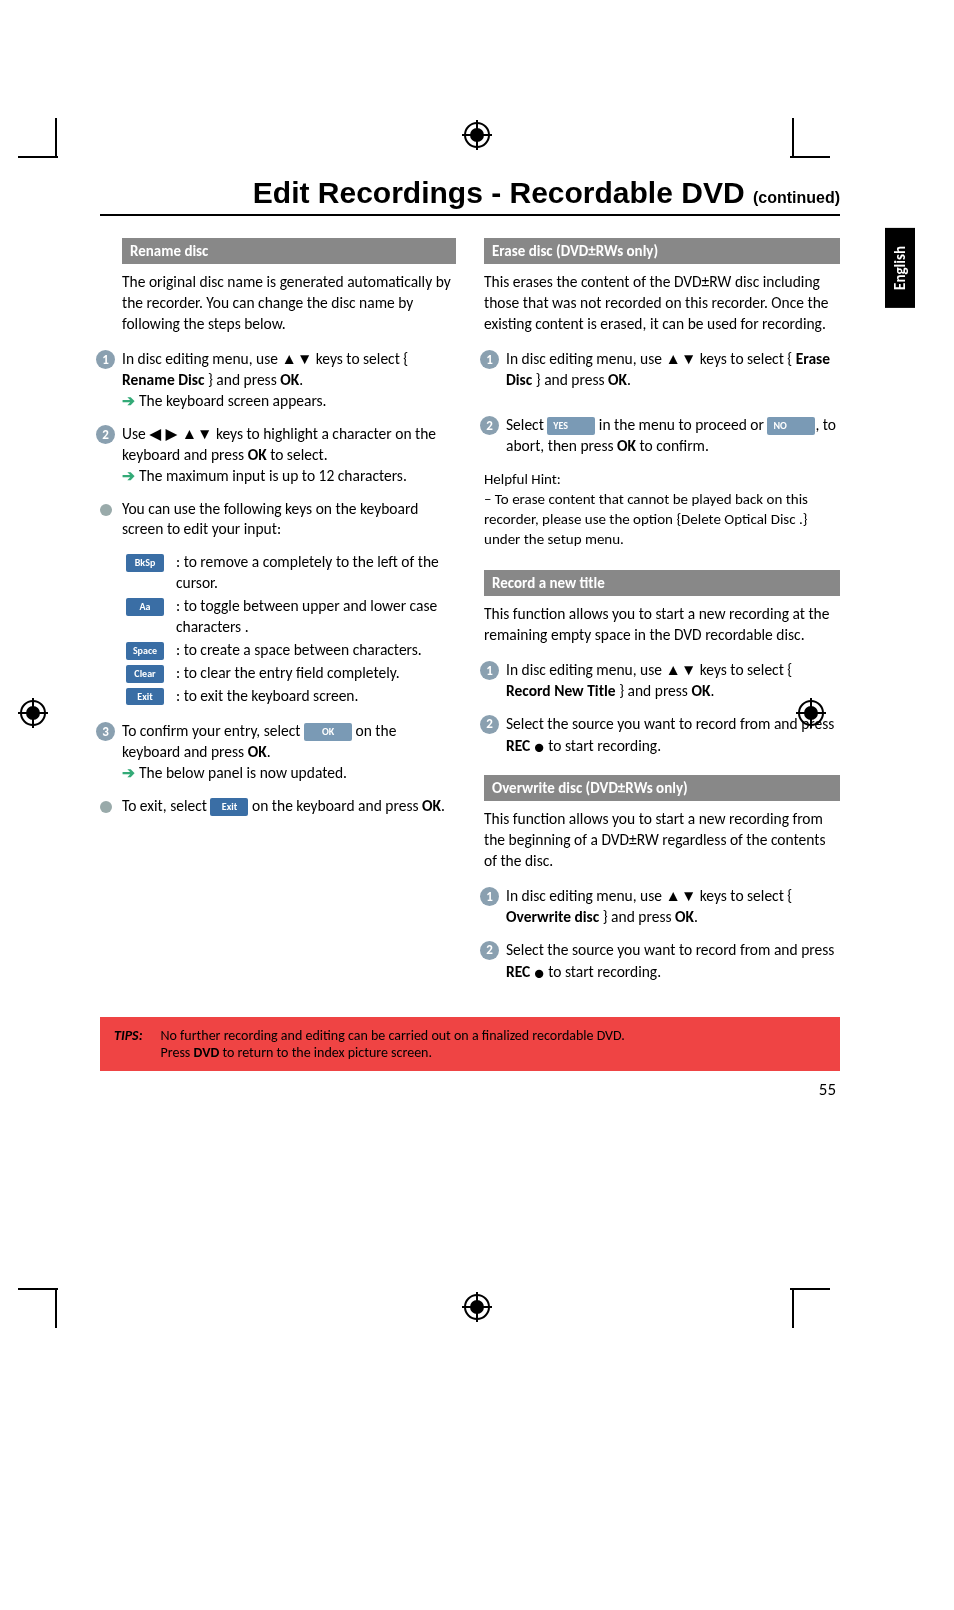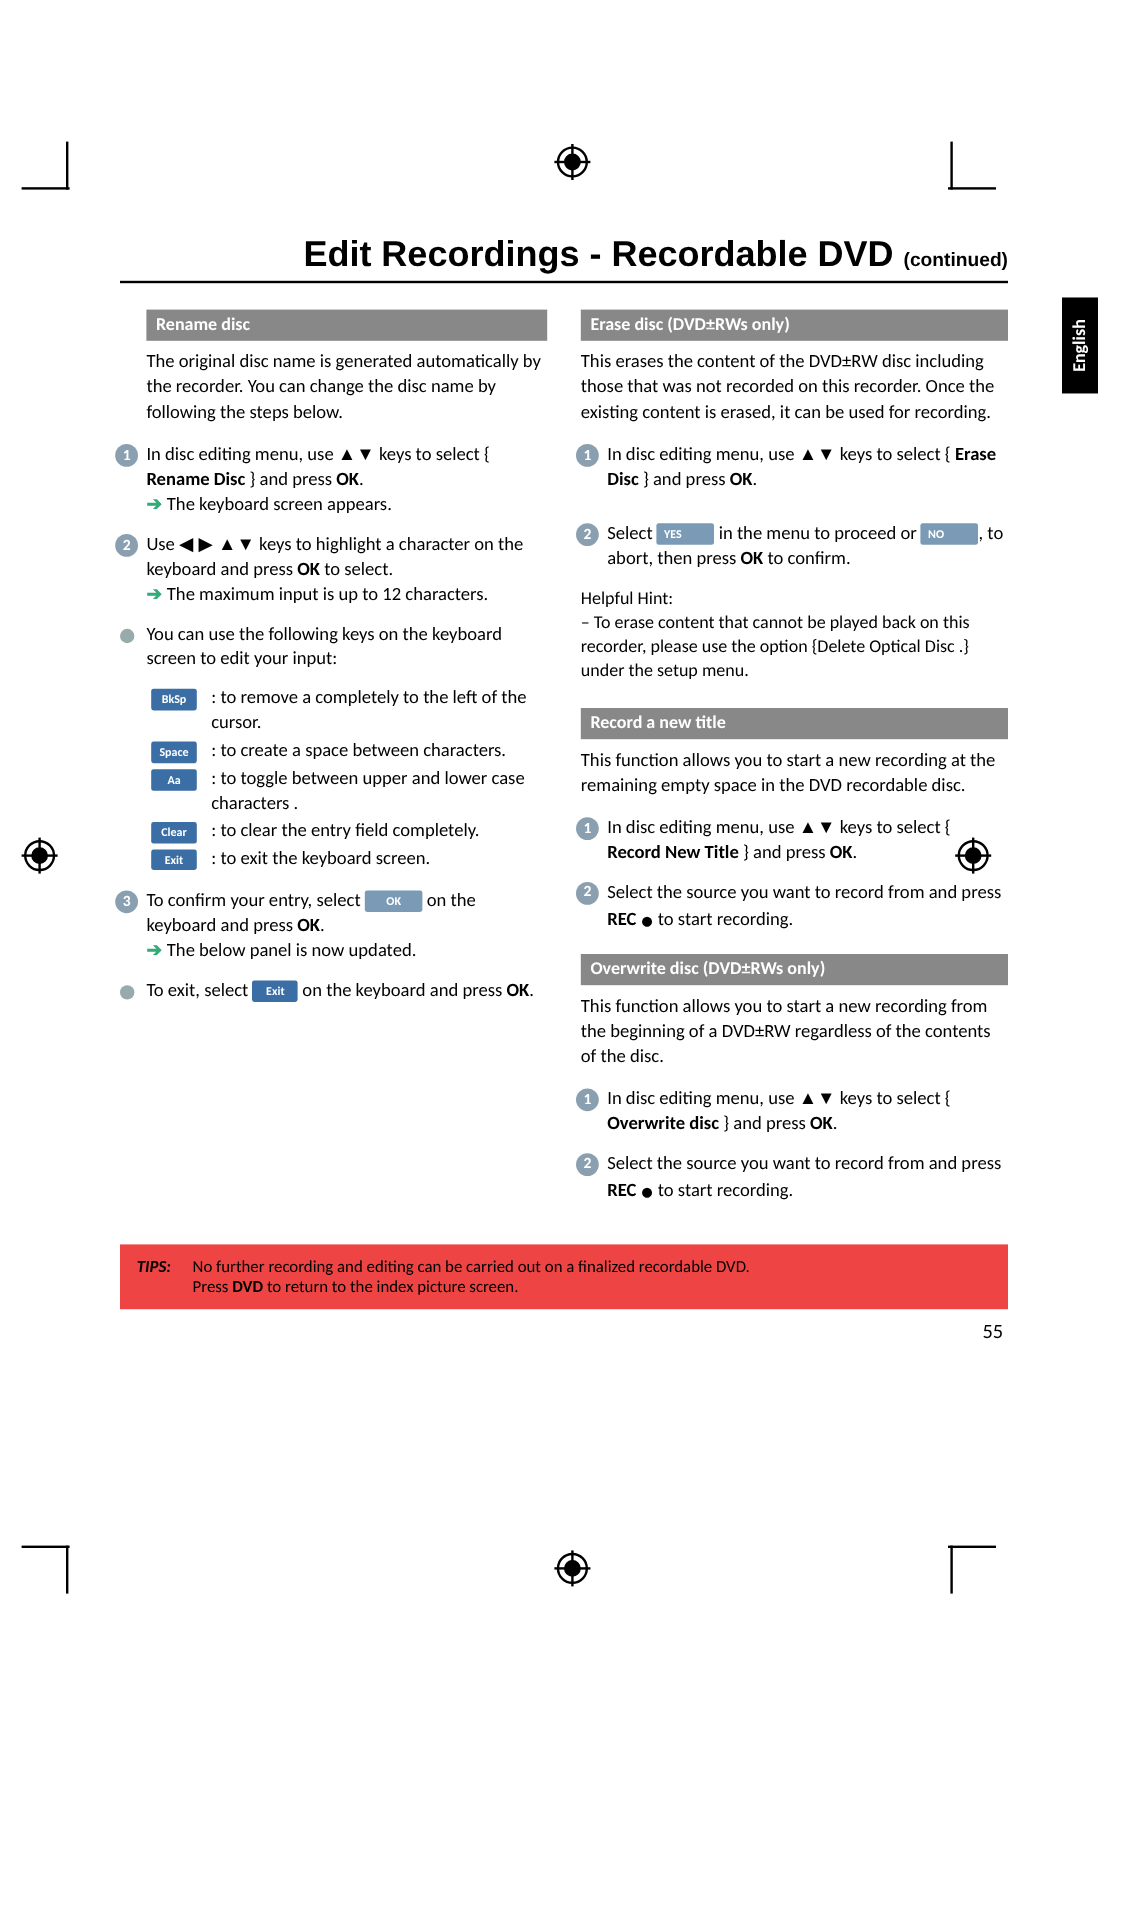--- a/index.html
+++ b/index.html
@@ -18,21 +18,21 @@
     border: 2px solid #000; border-radius: 50%;
     display:flex; align-items:center; justify-content:center;
   }
   .reg-mark::before, .reg-mark::after { content:""; position:absolute; background:#000;}
   .reg-mark::before { width: 30px; height:2px; }
   .reg-mark::after  { width:2px; height:30px; }
   .reg-mark .inner { width:14px; height:14px; border:2px solid #000; border-radius:50%; background:#000;}
 
   .page {
     position: absolute;
-    top: 196px;
+    top: 176px;
     left: 100px;
     width: 740px;
   }
   h1.title {
     font-family: "Gill Sans", "Gill Sans MT", "Trebuchet MS", sans-serif;
     font-weight: bold;
     font-size: 30px;
     text-align: right;
     border-bottom: 2px solid #000;
     padding-bottom: 4px;
@@ -170,26 +170,26 @@
       <div class="step">
         <span class="step-bullet"></span>
         <span>You can use the following keys on the keyboard screen to edit your input:</span>
       </div>
 
       <div class="key-row">
         <span class="kbd">BkSp</span>
         <span class="desc">: to remove a completely to the left of the cursor.</span>
       </div>
       <div class="key-row">
+        <span class="kbd">Aa</span>
+        <span class="desc">: to toggle between upper and lower case characters .</span>
+      </div>
+      <div class="key-row">
         <span class="kbd">Space</span>
         <span class="desc">: to create a space between characters.</span>
-      </div>
-      <div class="key-row">
-        <span class="kbd">Aa</span>
-        <span class="desc">: to toggle between upper and lower case characters .</span>
       </div>
       <div class="key-row">
         <span class="kbd">Clear</span>
         <span class="desc">: to clear the entry field completely.</span>
       </div>
       <div class="key-row" style="margin-bottom:14px;">
         <span class="kbd">Exit</span>
         <span class="desc">: to exit the keyboard screen.</span>
       </div>
 

